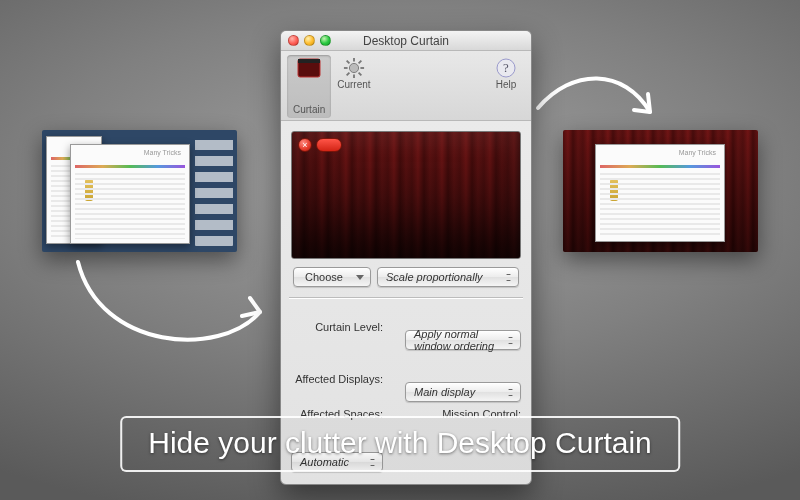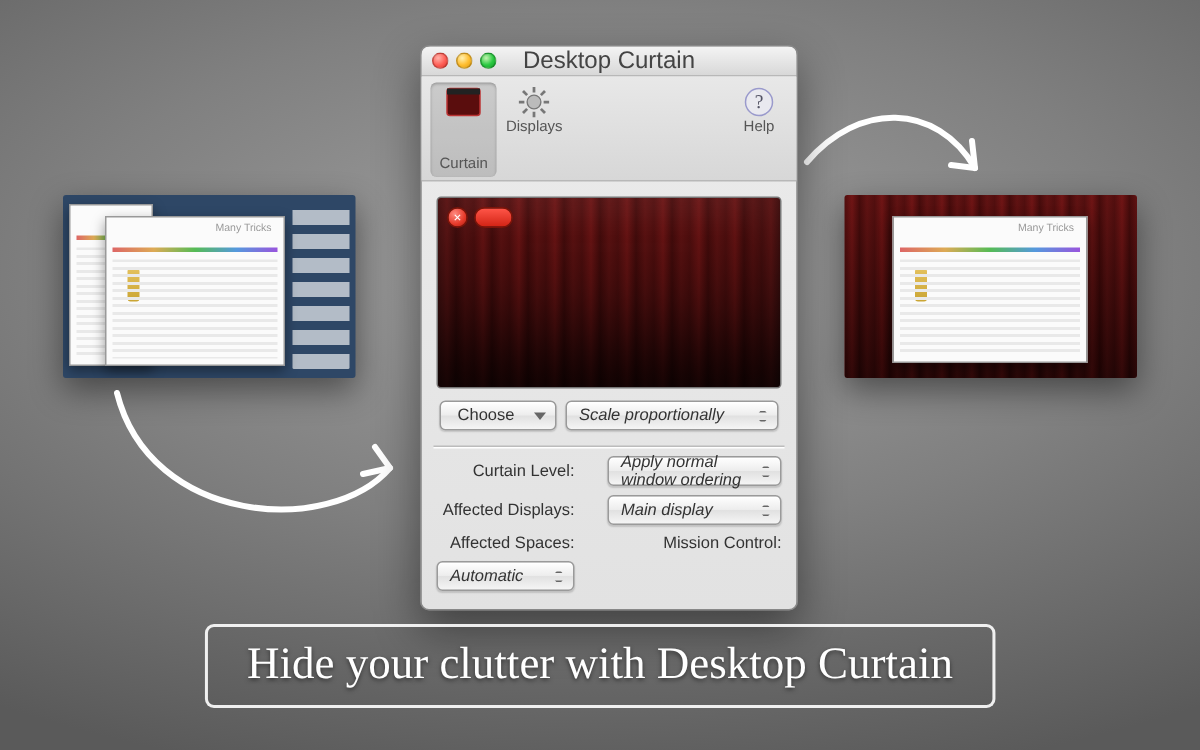--- a/index.html
+++ b/index.html
@@ -23,21 +23,21 @@
     box-shadow: 0 12px 30px rgba(0,0,0,0.45);
   }
   .titlebar {
     height: 20px;
     background: linear-gradient(#f4f4f4, #d8d8d8);
     border-bottom: 1px solid #b8b8b8;
     border-radius: 6px 6px 0 0;
     position: relative;
     text-align: center;
     line-height: 20px;
-    font-size: 16px;
+    font-size: 12px;
     color: #444;
   }
   .traffic { position: absolute; left: 7px; top: 4px; display: flex; gap: 5px; }
   .dot { width: 11px; height: 11px; border-radius: 50%; border: 0.5px solid rgba(0,0,0,0.2); }
   .dot.red { background: radial-gradient(circle at 35% 30%, #ffb4ab, #ff5f57 55%, #d8362c); }
   .dot.yellow { background: radial-gradient(circle at 35% 30%, #fff1b2, #ffbd2e 55%, #d79a16); }
   .dot.green { background: radial-gradient(circle at 35% 30%, #c5f3b2, #28c940 55%, #1a9b2d); }
 
   .toolbar {
     display: flex; gap: 0; padding: 4px 6px 2px;
@@ -103,21 +103,21 @@
   .aqua.small { width:78px; justify-content:center; padding-right:24px;}
   .aqua.small::after{
     content:""; position:absolute; right:6px; top:7px;
     border-left:4px solid transparent;border-right:4px solid transparent;border-top:5px solid #666;
   }
 
   .sep { height:1px; background:#bcbcbc; margin:10px -2px 6px; box-shadow:0 1px 0 #fff;}
 
   .form { display:grid; grid-template-columns: 92px 1fr; gap:6px 22px; align-items:center; }
   .form label { text-align:right; color:#333; }
-  .popup.full { width:100%; }
+  .popup.full { width:100%;margin-top:26px; }
   .dim { color:#9b9b9b; }
 
   
   .shot {
     position:absolute; width:195px; height:122px;
     border-radius:2px; box-shadow:0 8px 22px rgba(0,0,0,0.45);
     overflow:hidden;
   }
   .shot.before { left:42px; top:130px; background:#2e4766;}
   .shot.after  { right:42px; top:130px;
@@ -139,21 +139,21 @@
     border-radius:1px; opacity:0.85;}
   .mt{position:absolute;right:8px;top:4px;font-size:7px;color:#999;}
 
   
   .arrow { position:absolute; pointer-events:none; }
 
   
   .caption {
     position:absolute; left:50%; transform:translateX(-50%);
     bottom:28px;
-    color:#fff; font-family: Liberation Serif, serif;
+    color:#fff; font-family: Liberation Sans, sans-serif;
     font-size:30px;
     padding: 8px 26px 10px;
     border:2px solid rgba(255,255,255,0.9);
     border-radius:6px;
     background:rgba(0,0,0,0.03);
     text-shadow:0 1px 3px rgba(0,0,0,0.5);
     white-space:nowrap;
   }
 </style>
 </head>
@@ -213,21 +213,21 @@
               <line x1="12" y1="19" x2="12" y2="23"></line>
               <line x1="1" y1="12" x2="5" y2="12"></line>
               <line x1="19" y1="12" x2="23" y2="12"></line>
               <line x1="4" y1="4" x2="7" y2="7"></line>
               <line x1="17" y1="17" x2="20" y2="20"></line>
               <line x1="20" y1="4" x2="17" y2="7"></line>
               <line x1="7" y1="17" x2="4" y2="20"></line>
             </g>
           </svg>
       </div>
-      <span>Displays</span>
+      <span>Current</span>
     </div>
     <div class="spacer"></div>
     <div class="tbtn">
       <div class="ticon">
         <svg width="22" height="22">
             <circle cx="11" cy="11" r="9" fill="#e9e9ef" stroke="#9a9acc"></circle>
             <text x="11" y="15" text-anchor="middle" font-size="13" fill="#556" font-family="Georgia">?</text>
           </svg>
       </div>
       <span>Help</span>

